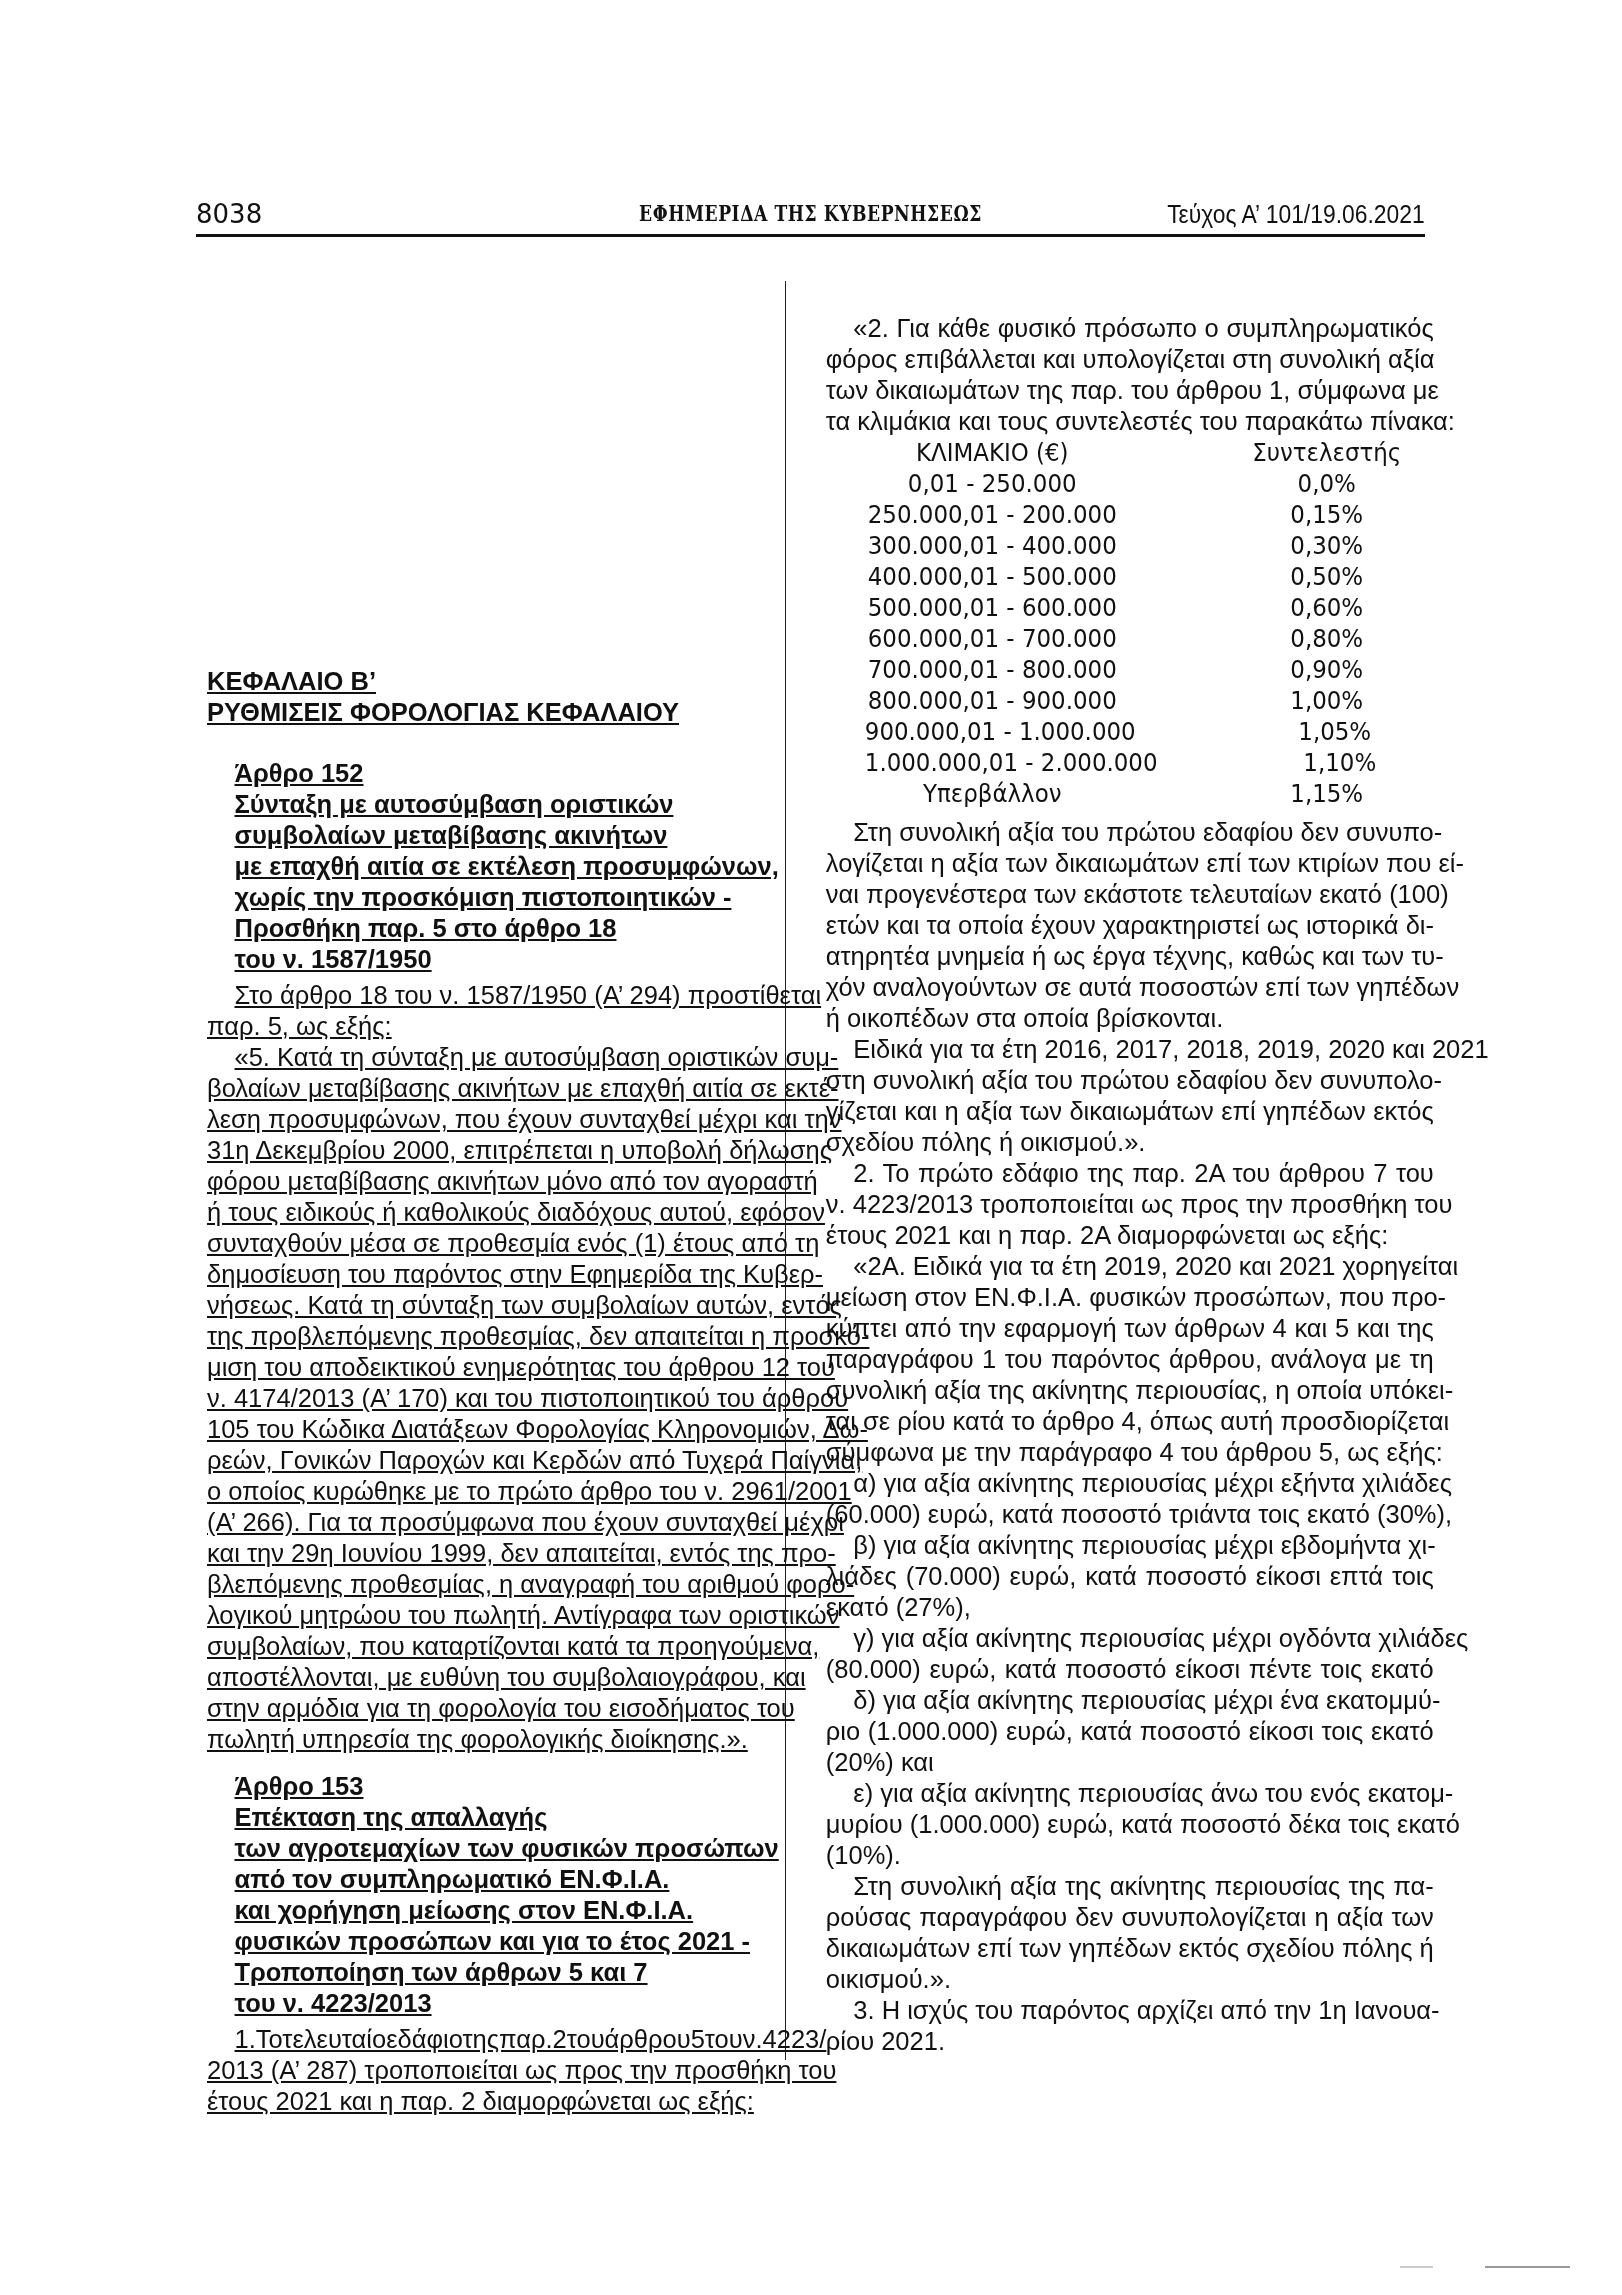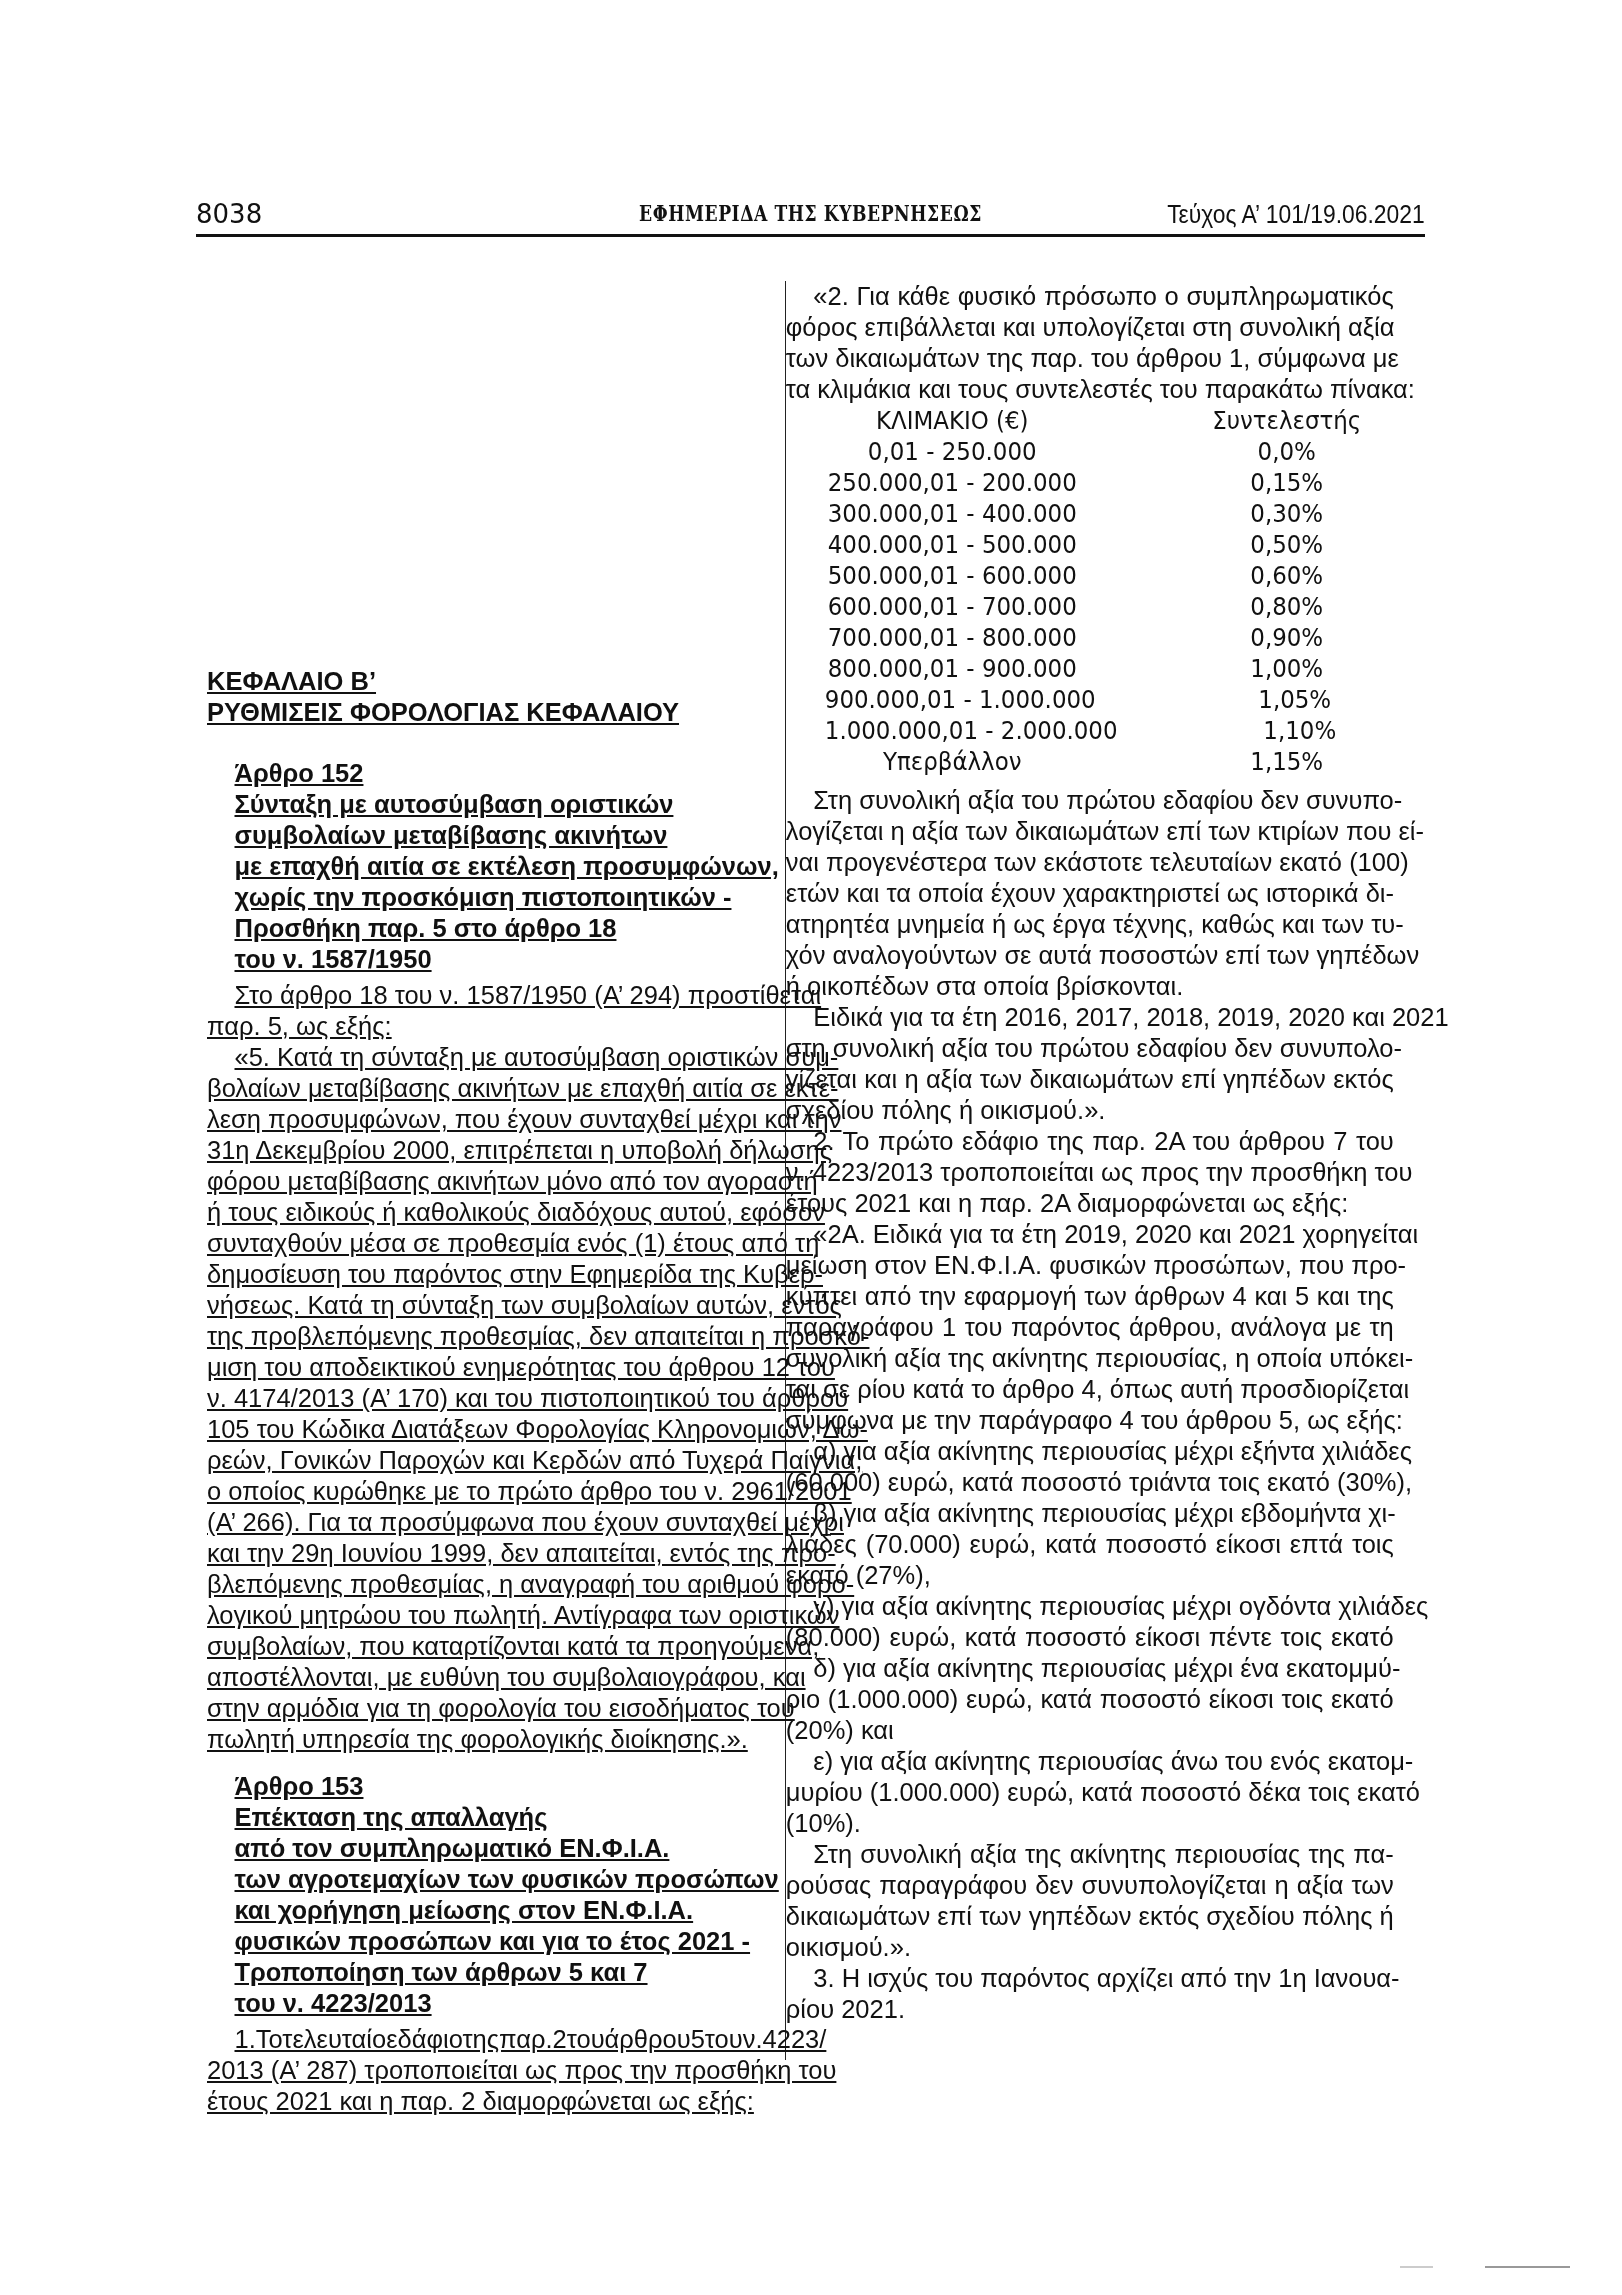--- a/index.html
+++ b/index.html
@@ -28,21 +28,21 @@
     position: absolute; left: 196px; top: 234px; width: 1229px; height: 3.3px; background: #111;
   }
   .col-divider {
     position: absolute; left: 785px; top: 281px; width: 1.3px; height: 1779px; background: #222;
   }
   .col {
     position: absolute; top: 281px; width: 576px;
     font-size: 25.5px; line-height: 31px;
   }
   .col.left { left: 207px; text-decoration: underline; }
-  .col.right { left: 776px; width: 641px; padding-left: 0; }
+  .col.right { left: 816px; width: 641px; padding-left: 0; margin-top: 32px; }
   .line {
     white-space: nowrap; display: block; height: 31px;
     font-family: "Liberation Sans Narrow", "Liberation Sans", sans-serif;
     transform-origin: left; text-align: justify; text-align-last: justify;
   }
   .col.left .line { width: 576px; }
   .col.right .line { width: 608px; margin-left: 9.8px; }
   .line.last { text-align-last: left; }
   .line.indent { padding-left: 27.5px; box-sizing: border-box; }
   .heading {
@@ -113,22 +113,22 @@
     <span class="line">λογικού μητρώου του πωλητή. Αντίγραφα των οριστικών</span>
     <span class="line">συμβολαίων, που καταρτίζονται κατά τα προηγούμενα,</span>
     <span class="line">αποστέλλονται, με ευθύνη του συμβολαιογράφου, και</span>
     <span class="line">στην αρμόδια για τη φορολογία του εισοδήματος του</span>
     <span class="line last">πωλητή υπηρεσία της φορολογικής διοίκησης.».</span>
   </div>
   <div class="spacer" style="height:15.7px"></div>
   <div>
     <span class="heading art">Άρθρο 153</span>
     <span class="heading art">Επέκταση της απαλλαγής</span>
+    <span class="heading art">των αγροτεμαχίων των φυσικών προσώπων</span>
     <span class="heading art">από τον συμπληρωματικό ΕΝ.Φ.Ι.Α.</span>
-    <span class="heading art">των αγροτεμαχίων των φυσικών προσώπων</span>
     <span class="heading art">και χορήγηση μείωσης στον ΕΝ.Φ.Ι.Α.</span>
     <span class="heading art">φυσικών προσώπων και για το έτος 2021 -</span>
     <span class="heading art">Τροποποίηση των άρθρων 5 και 7</span>
     <span class="heading art">του ν. 4223/2013</span>
   </div>
   <div class="spacer" style="height:5.2px"></div>
   <div>
     <span class="line indent">1.Τοτελευταίοεδάφιοτηςπαρ.2τουάρθρου5τουν.4223/</span>
     <span class="line">2013 (Α’ 287) τροποποιείται ως προς την προσθήκη του</span>
     <span class="line last">έτους 2021 και η παρ. 2 διαμορφώνεται ως εξής:</span>

